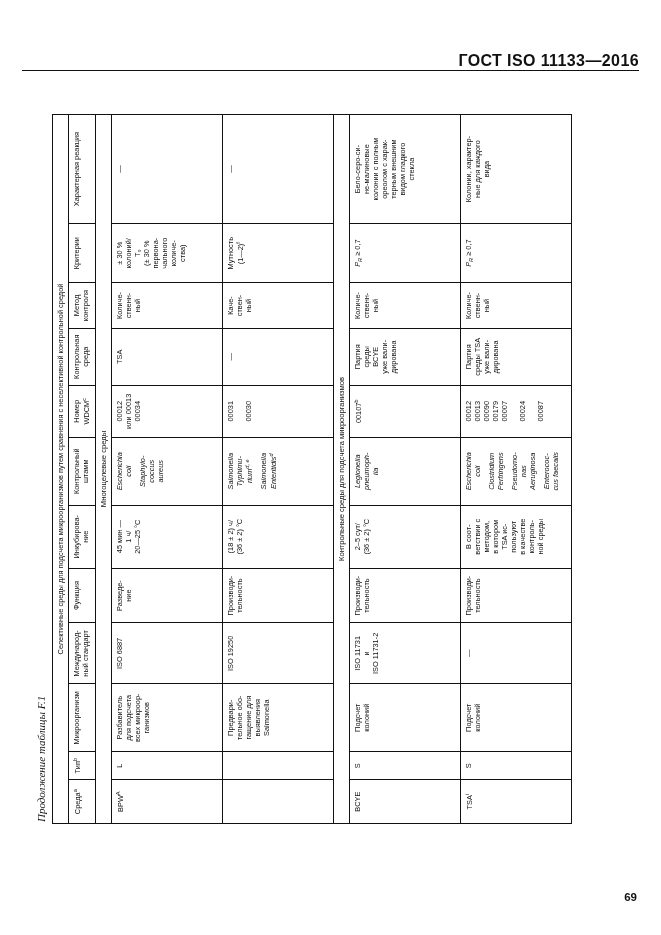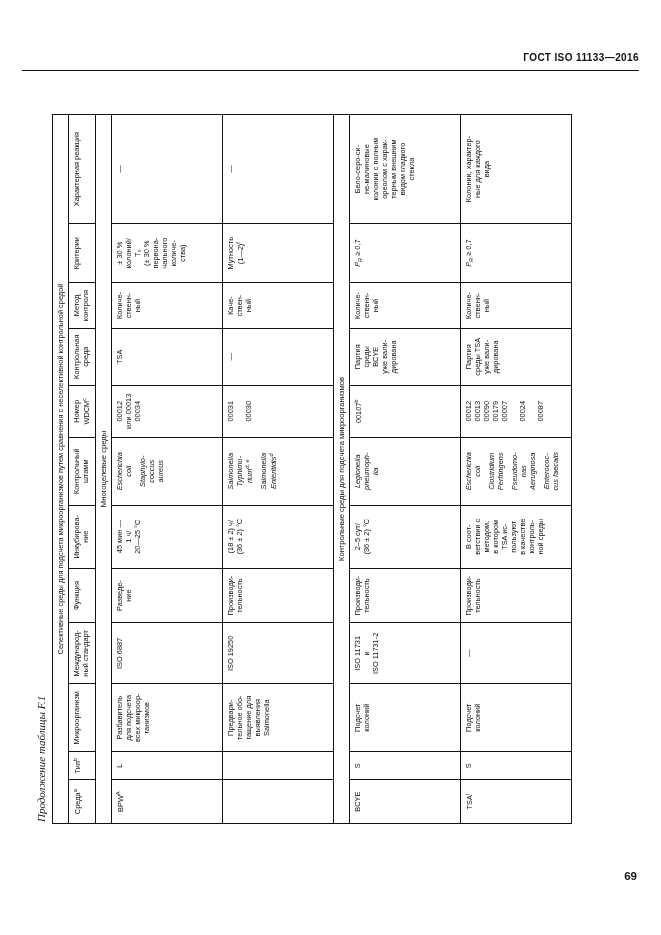--- a/index.html
+++ b/index.html
@@ -15,36 +15,36 @@
     color: #111;
     overflow: hidden;
   }
 
   
   .gost-header {
     position: absolute;
     top: 52px;
     right: 22px;
     font-family: "Liberation Sans", sans-serif;
-    font-size: 10px;
+    font-size: 16px;
     font-weight: bold;
     letter-spacing: 0.4px;
     white-space: nowrap;
   }
   .gost-rule {
     position: absolute;
     top: 70px;
     left: 22px;
     right: 22px;
     height: 1px;
     background: #111;
   }
   .page-number {
     position: absolute;
-    bottom: 53px;
+    bottom: 32px;
     right: 24px;
     font-family: "Liberation Sans", sans-serif;
     font-size: 11.5px;
     font-weight: bold;
   }
 
   
   
   #stage {
     position: absolute;

